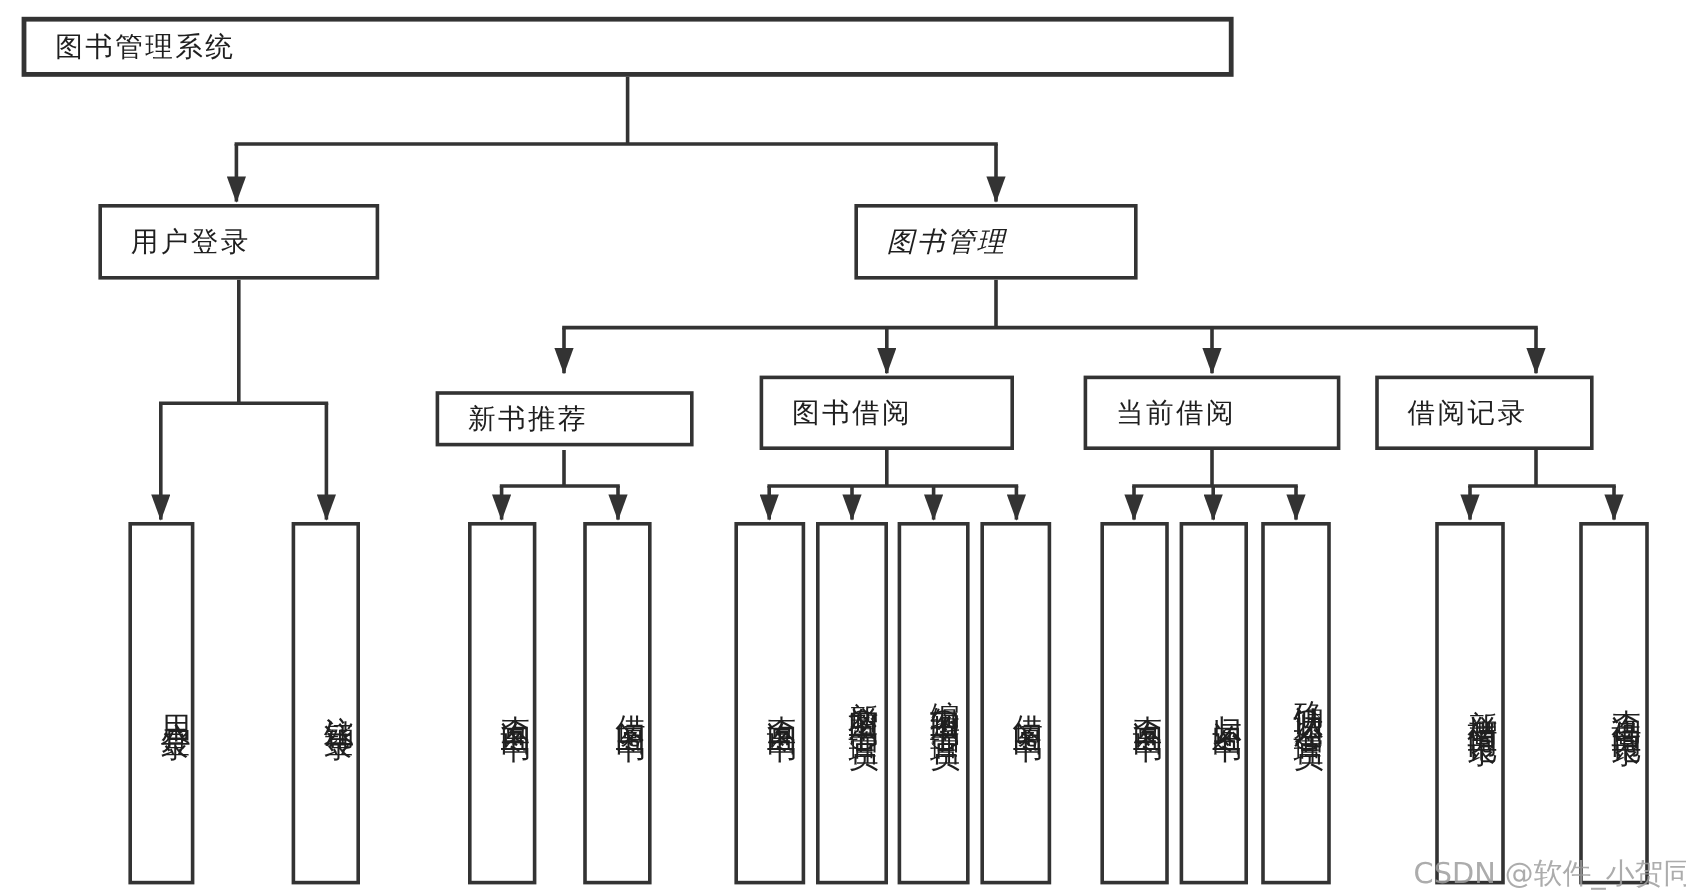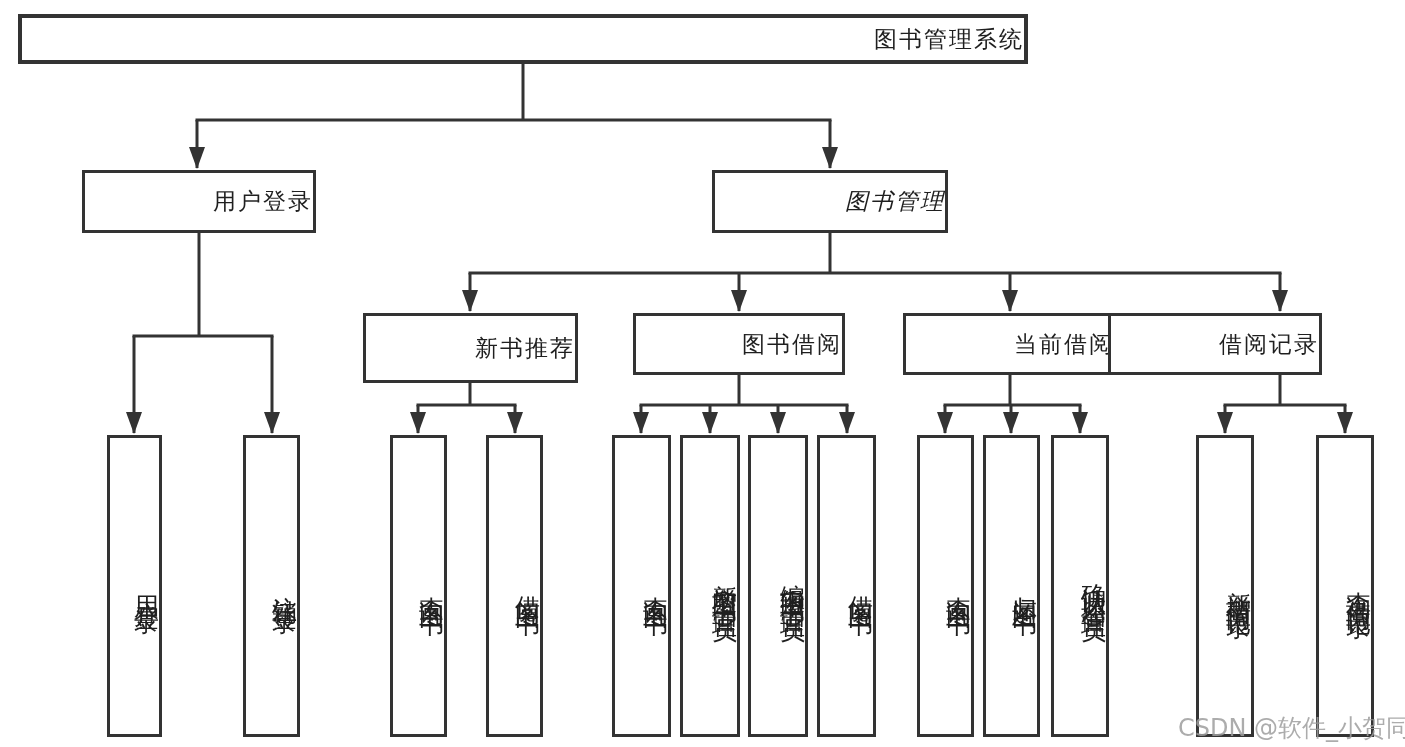--- a/index.html
+++ b/index.html
@@ -9,31 +9,32 @@
     --background:#ffffff;
   }
   html,body{margin:0;padding:0;}
   body{font-family:"DejaVu Sans","Liberation Sans",sans-serif;background:var(--background);}
   #canvas{position:relative;width:1405px;height:747px;background:var(--background);overflow:hidden;}
   #connectors{position:absolute;left:0;top:0;width:1405px;height:747px;pointer-events:none;}
   #connectors line{stroke:var(--line);stroke-width:3;}
   .arrowhead{fill:var(--line);}
   .box{
     position:absolute;border:3px solid var(--line);background:var(--background);
-    box-sizing:border-box;display:flex;align-items:center;justify-content:flex-end;
+    box-sizing:border-box;display:flex;align-items:center;justify-content:flex-start;
     color:var(--text);
+    padding-left:24px;
   }
   .hbox{font-size:23px;letter-spacing:2px;}
   .root{left:18px;top:14px;width:1010px;height:50px;border-width:4px;}
   .n-user-login{left:82px;top:170px;width:234px;height:63px;}
   .n-book-mgmt{left:712px;top:170px;width:236px;height:63px;font-style:italic;}
-  .n-new-book{left:363px;top:313px;width:215px;height:70px;}
+  .n-new-book{left:363px;top:326px;width:215px;height:46px;}
   .n-book-borrow{left:633px;top:313px;width:212px;height:62px;}
   .n-current-borrow{left:903px;top:313px;width:214px;height:62px;}
-  .n-borrow-records{left:1108px;top:313px;width:214px;height:62px;}
+  .n-borrow-records{left:1146px;top:313px;width:182px;height:62px;}
   .leaf{top:435px;height:302px;}
   .leaf .vtext{
     writing-mode:vertical-rl;text-orientation:mixed;
     font-size:25px;letter-spacing:5px;line-height:1;white-space:nowrap;
   }
   .ul1{left:107px;width:55px;}
   .ul2{left:243px;width:57px;}
   .nb1{left:390px;width:57px;}
   .nb2{left:486px;width:57px;}
   .bb1{left:612px;width:59px;}

